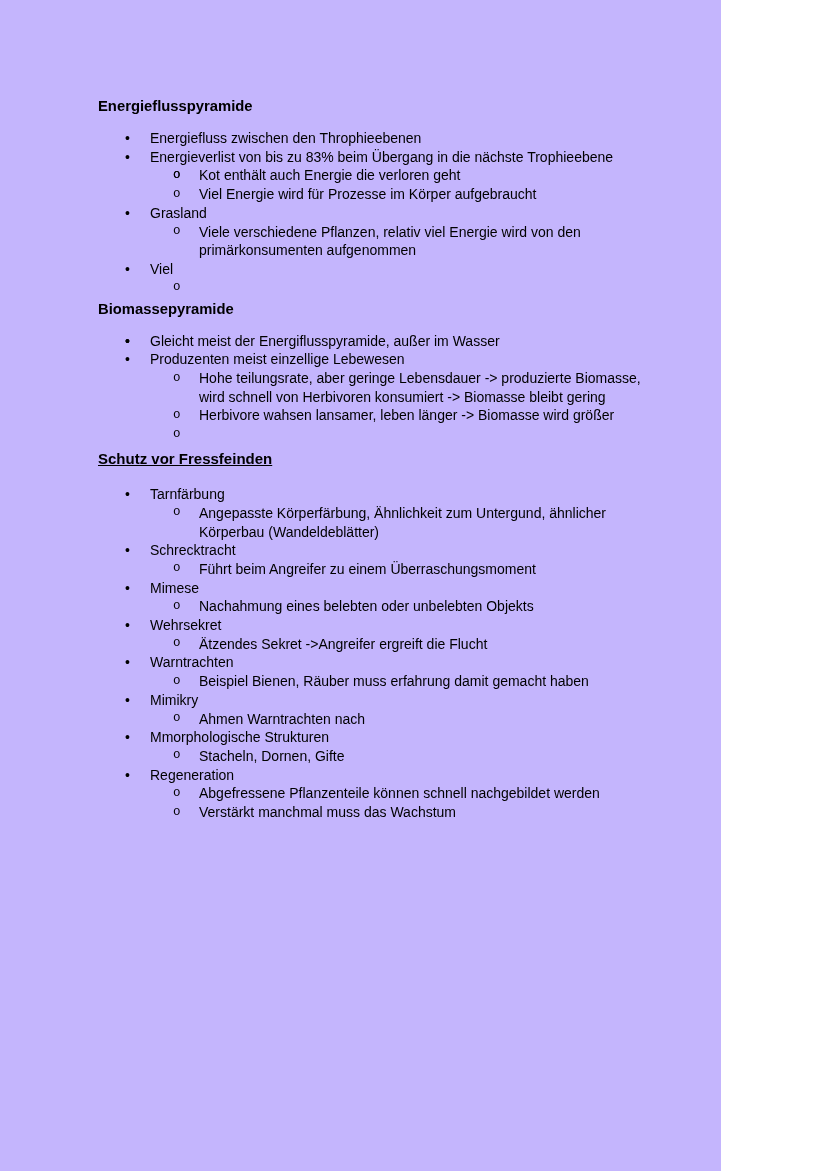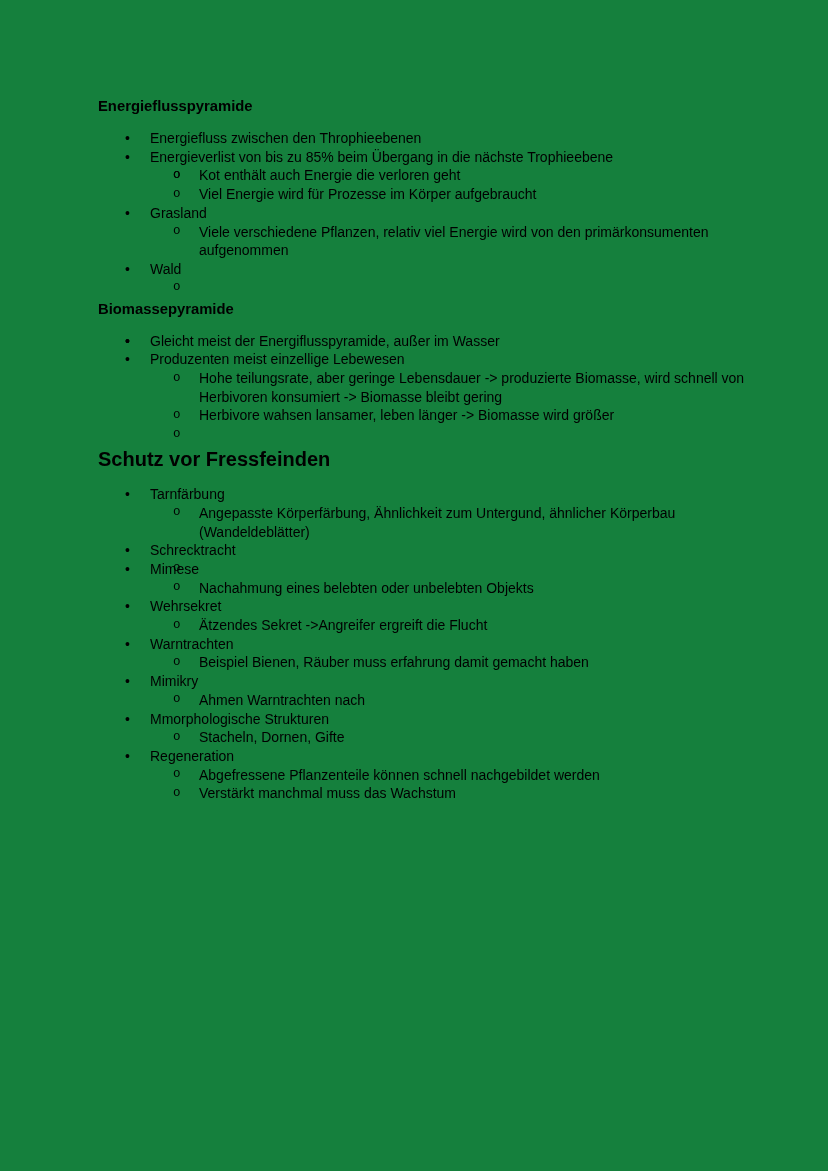--- a/index.html
+++ b/index.html
@@ -9,35 +9,36 @@
   }
   body {
     width: 828px;
     min-height: 1171px;
     font-family: "Liberation Sans", "DejaVu Sans", sans-serif;
     color: #000000;
     -webkit-font-smoothing: antialiased;
   }
   .page {
     box-sizing: border-box;
-    width: 828px;
+    width: 721px;
     min-height: 1171px;
     padding: 97px 60px 60px 98px;
-    background: #15803d;
+    background: #c4b5fd;
   }
   .doc-section { margin: 0; }
   .section-heading {
     font-size: 14.8px;
     font-weight: bold;
     margin: 21px 0 14px 0;
     line-height: 18px;
   }
   .doc-section:first-child .section-heading { margin-top: 0; }
   .section-heading.major {
-    font-size: 20px;
+    font-size: 15px;
+    text-decoration: underline;
     margin: 24px 0 16px 0;
     line-height: 20px;
   }
   .list { margin: 0; padding: 0; }
   .row {
     position: relative;
     font-size: 14px;
     line-height: 18.7px;
     margin: 0;
   }
@@ -59,48 +60,48 @@
 </style>
 </head>
 <body>
 
 <main class="page">
   <div>
       <section class="doc-section">
         <h2 class="section-heading">Energieflusspyramide</h2>
         <div class="list">
           <div class="row l1"><span class="bullet">•</span><span>Energiefluss zwischen den Throphieebenen</span></div>
-          <div class="row l1"><span class="bullet">•</span><span>Energieverlist von bis zu 85% beim Übergang in die nächste Trophieebene</span></div>
+          <div class="row l1"><span class="bullet">•</span><span>Energieverlist von bis zu 83% beim Übergang in die nächste Trophieebene</span></div>
           <div class="row l2"><span class="bullet">o</span></div>
           <div class="row l2"><span class="bullet">o</span><span>Kot enthält auch Energie die verloren geht</span></div>
           <div class="row l2"><span class="bullet">o</span><span>Viel Energie wird für Prozesse im Körper aufgebraucht</span></div>
           <div class="row l1"><span class="bullet">•</span><span>Grasland</span></div>
           <div class="row l2"><span class="bullet">o</span><span>Viele verschiedene Pflanzen, relativ viel Energie wird von den primärkonsumenten aufgenommen</span></div>
-          <div class="row l1"><span class="bullet">•</span><span>Wald</span></div>
+          <div class="row l1"><span class="bullet">•</span><span>Viel</span></div>
           <div class="row l2"><span class="bullet">o</span></div>
         </div>
       </section>
       <section class="doc-section">
         <h2 class="section-heading">Biomassepyramide</h2>
         <div class="list">
           <div class="row l1"><span class="bullet">•</span></div>
           <div class="row l1"><span class="bullet">•</span><span>Gleicht meist der Energiflusspyramide, außer im Wasser</span></div>
           <div class="row l1"><span class="bullet">•</span><span>Produzenten meist einzellige Lebewesen</span></div>
           <div class="row l2"><span class="bullet">o</span><span>Hohe teilungsrate, aber geringe Lebensdauer -&gt; produzierte Biomasse, wird schnell von Herbivoren konsumiert -&gt; Biomasse bleibt gering</span></div>
           <div class="row l2"><span class="bullet">o</span><span>Herbivore wahsen lansamer, leben länger -&gt; Biomasse wird größer</span></div>
           <div class="row l2"><span class="bullet">o</span></div>
         </div>
       </section>
       <section class="doc-section">
         <h2 class="section-heading major">Schutz vor Fressfeinden</h2>
         <div class="list">
           <div class="row l1"><span class="bullet">•</span><span>Tarnfärbung</span></div>
           <div class="row l2"><span class="bullet">o</span><span>Angepasste Körperfärbung, Ähnlichkeit zum Untergund, ähnlicher Körperbau (Wandeldeblätter)</span></div>
           <div class="row l1"><span class="bullet">•</span><span>Schrecktracht</span></div>
-          <div class="row l2"><span class="bullet">o</span></div>
+          <div class="row l2"><span class="bullet">o</span><span>Führt beim Angreifer zu einem Überraschungsmoment</span></div>
           <div class="row l1"><span class="bullet">•</span><span>Mimese</span></div>
           <div class="row l2"><span class="bullet">o</span><span>Nachahmung eines belebten oder unbelebten Objekts</span></div>
           <div class="row l1"><span class="bullet">•</span><span>Wehrsekret</span></div>
           <div class="row l2"><span class="bullet">o</span><span>Ätzendes Sekret -&gt;Angreifer ergreift die Flucht</span></div>
           <div class="row l1"><span class="bullet">•</span><span>Warntrachten</span></div>
           <div class="row l2"><span class="bullet">o</span><span>Beispiel Bienen, Räuber muss erfahrung damit gemacht haben</span></div>
           <div class="row l1"><span class="bullet">•</span><span>Mimikry</span></div>
           <div class="row l2"><span class="bullet">o</span><span>Ahmen Warntrachten nach</span></div>
           <div class="row l1"><span class="bullet">•</span><span>Mmorphologische Strukturen</span></div>
           <div class="row l2"><span class="bullet">o</span><span>Stacheln, Dornen, Gifte</span></div>

